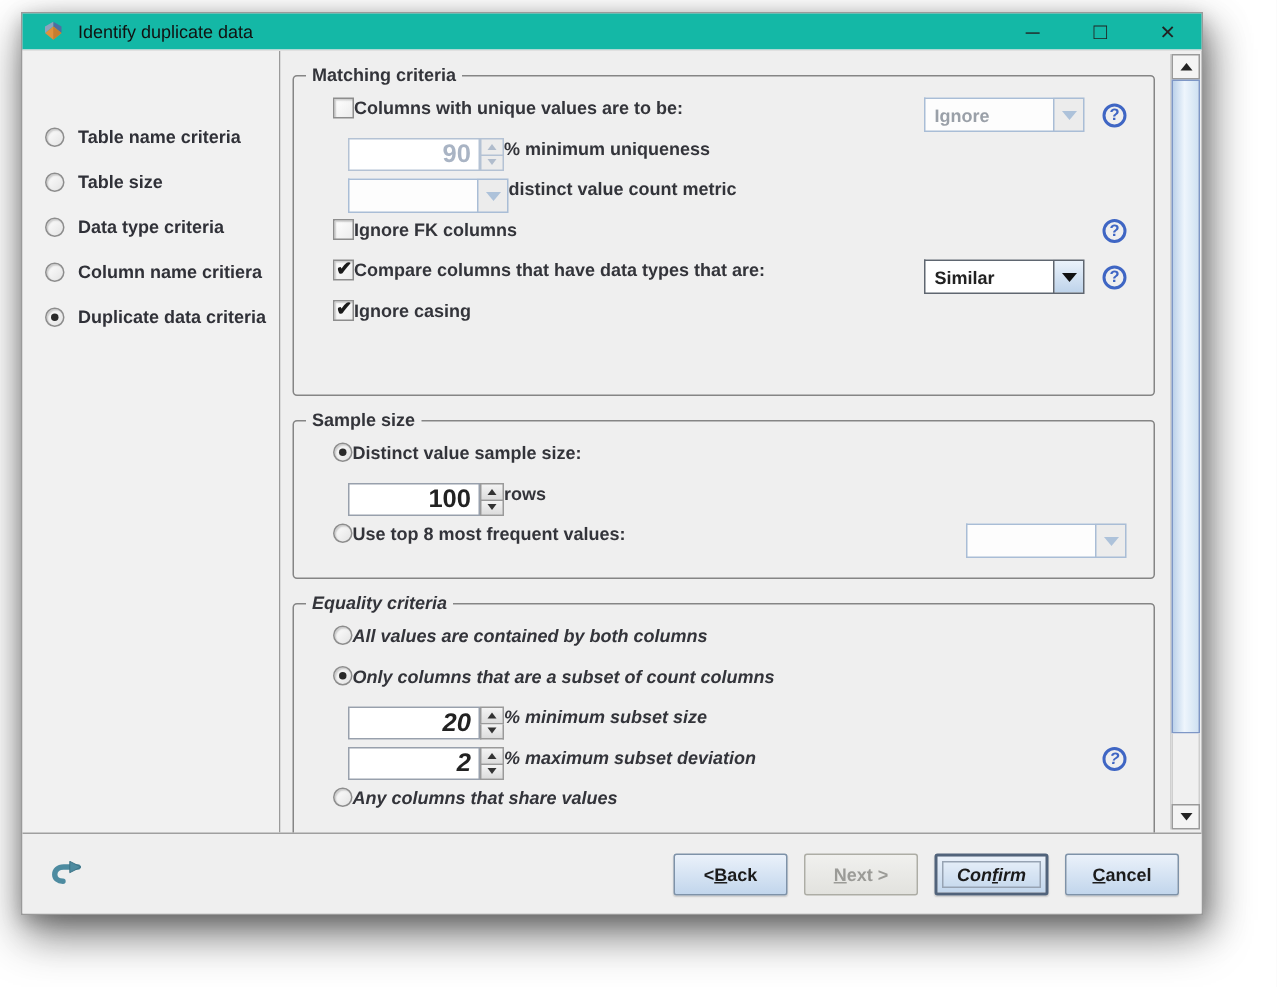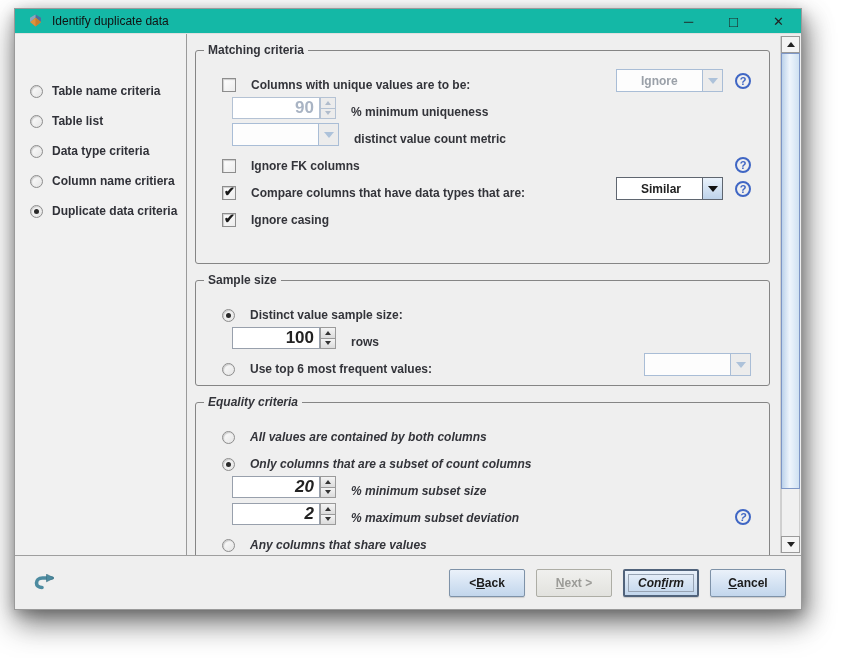--- a/index.html
+++ b/index.html
@@ -38,21 +38,21 @@
   
   .content { flex:1; min-width:0; padding:16px 10px 0 8px; overflow:hidden; background:#efefef; }
 
   .group { border:1px solid #858585; border-radius:3px; position:relative; padding:14px 16px 6px 26px; }
   .group + .group { margin-top:16px; }
   .group-title { position:absolute; top:-8px; left:8px; background:#efefef; padding:0 4px; font-size:12px; font-weight:bold; color:#33343a; line-height:14px; }
   .g1 { height:214px; }
   .g2 { height:106px; }
   .g3 { height:212px;font-style:italic; }
 
-  .row { height:27px; display:flex; align-items:flex-end; gap:15px; }
+  .row { height:27px; display:flex; align-items:flex-start; gap:0; }
   .row.sub { padding-left:10px; }
   .row .lbl { font-size:12px; font-weight:bold; color:#33343a; white-space:nowrap; }
   .right-cluster { margin-left:auto; display:flex; align-items:center; gap:12px; padding-right:2px; }
 
   
   .checkbox { width:14px; height:14px; border:1px solid #8d8d8d; background:linear-gradient(135deg,#ffffff,#ececec); flex:none; position:relative;
               box-shadow: inset 1px 1px 1px rgba(120,120,120,0.35); }
   .checkbox .check-glyph { display:none; }
   .checkbox.on .check-glyph { display:block; position:absolute; left:1px; top:-3px; font-size:13px; font-weight:bold; color:#1a1a1a; }
 
@@ -66,21 +66,21 @@
   .tri-up { width:0; height:0; border-left:3px solid transparent; border-right:3px solid transparent; border-bottom:4px solid #333; }
   .tri-dn { width:0; height:0; border-left:3px solid transparent; border-right:3px solid transparent; border-top:4px solid #333; }
   .spinner.disabled .field { border-color:#b4c2d4; color:#a9b4c4; }
   .spinner.disabled .spin-btn { border-color:#b4c2d4; background:#ececec; }
   .spinner.disabled .tri-up { border-bottom-color:#b0bccc; }
   .spinner.disabled .tri-dn { border-top-color:#b0bccc; }
 
   
   .combo { display:inline-flex; align-items:stretch; height:23px; flex:none; }
   .combo .cfield { width:86px; background:#ffffff; border:1px solid #5f6670; border-right:none; font-size:12px; font-weight:bold; color:#222;
-                   display:flex; align-items:center; padding-left:24px; }
+                   display:flex; align-items:center; padding-left:6px; }
   .combo .cbtn { width:21px; border:1px solid #5f6670; background:linear-gradient(#eaf2fb,#bed3ea); display:flex; align-items:center; justify-content:center; }
   .combo .cbtn .arr { width:0; height:0; border-left:5px solid transparent; border-right:5px solid transparent; border-top:6px solid #111; }
   .combo.disabled .cfield { border-color:#a9bdd6; color:#9aa0a8; background:#fdfdfd; }
   .combo.disabled .cbtn { border-color:#a9bdd6; background:#ececec; }
   .combo.disabled .cbtn .arr { border-top-color:#adc2da; }
 
   
   .help { width:16px; height:16px; border-radius:50%; border:2px solid #3f66c4; color:#3f66c4; font-size:11px; font-weight:bold;
           display:flex; align-items:center; justify-content:center; flex:none; background:transparent; }
 
@@ -127,21 +127,21 @@
 
     <div class="body">
 
       <div class="sidebar">
         <div class="nav-item">
           <span class="radio"></span>
           <span class="lbl">Table name criteria</span>
         </div>
         <div class="nav-item">
           <span class="radio"></span>
-          <span class="lbl">Table list</span>
+          <span class="lbl">Table size</span>
         </div>
         <div class="nav-item">
           <span class="radio"></span>
           <span class="lbl">Data type criteria</span>
         </div>
         <div class="nav-item">
           <span class="radio"></span>
           <span class="lbl">Column name critiera</span>
         </div>
         <div class="nav-item">
@@ -245,21 +245,21 @@
                 <span class="spin-btn">
                     <span class="tri-dn"></span>
                   </span>
               </span>
             </span>
             <span class="lbl">rows</span>
           </div>
 
           <div class="row">
             <span class="radio"></span>
-            <span class="lbl">Use top 6 most frequent values:</span>
+            <span class="lbl">Use top 8 most frequent values:</span>
             <span class="right-cluster">
               <span class="combo disabled">
                 <span class="cfield"></span>
                 <span class="cbtn">
                     <span class="arr"></span>
                   </span>
               </span>
             </span>
           </div>
         </div>

